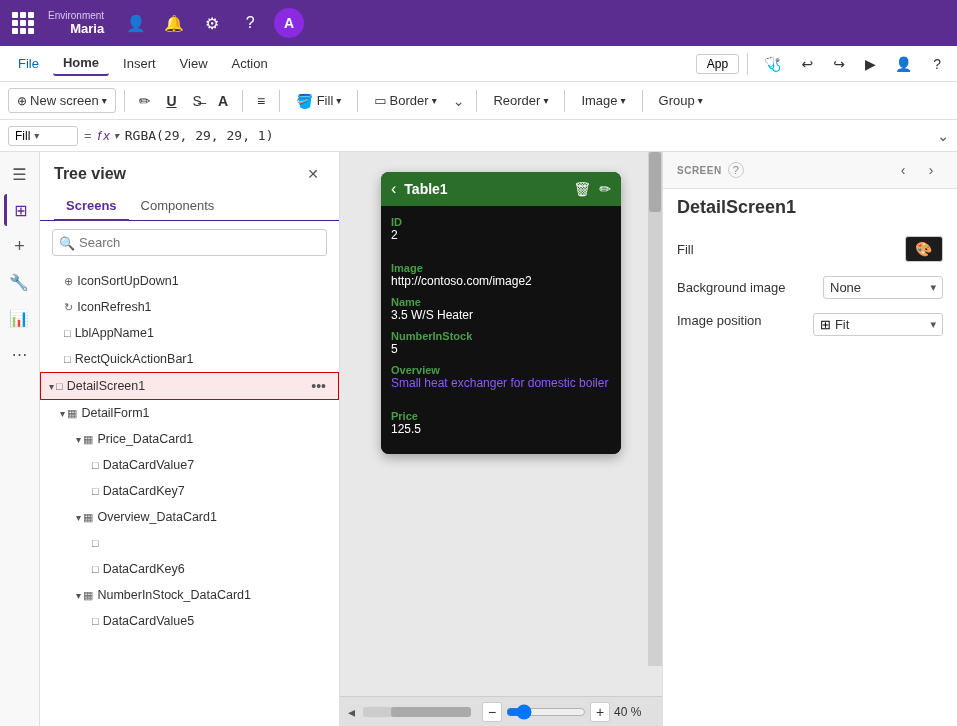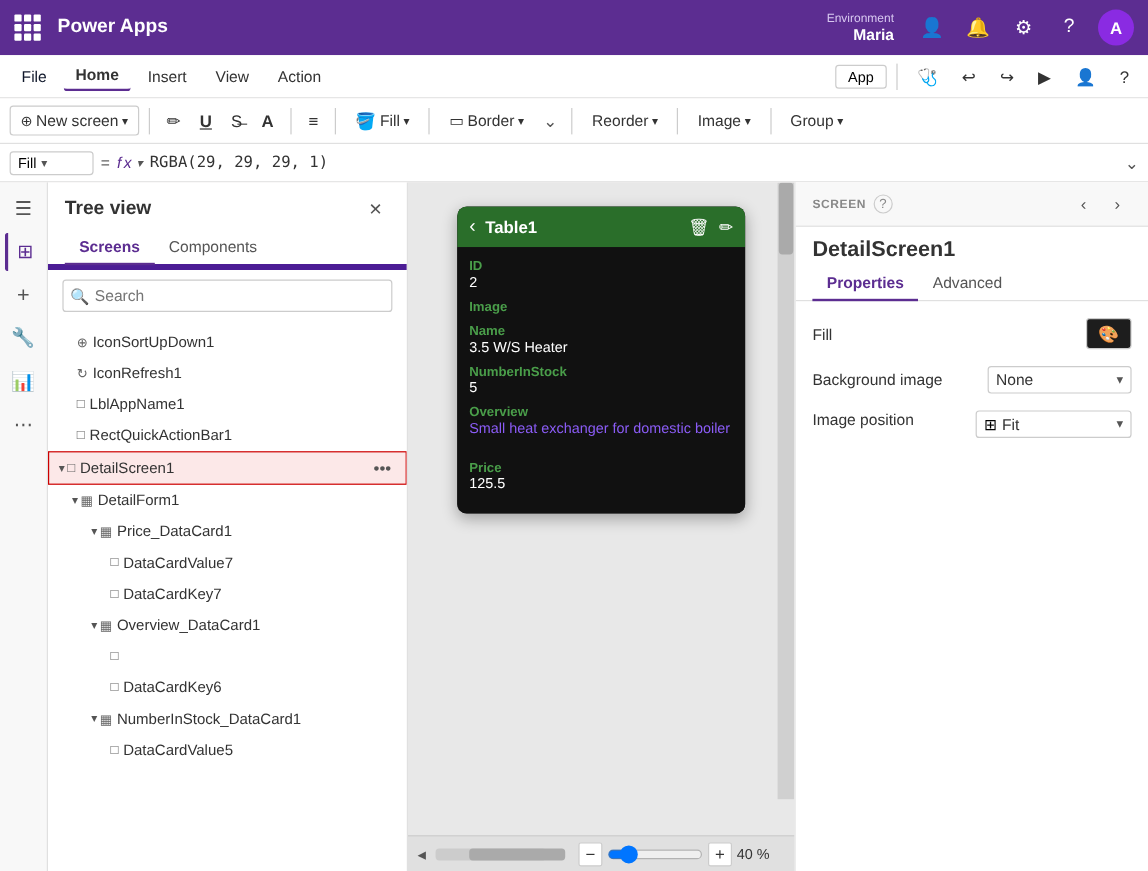--- a/index.html
+++ b/index.html
@@ -13,36 +13,35 @@
     <span style="background:white;border-radius:1px;display:block;"></span>
     <span style="background:white;border-radius:1px;display:block;"></span>
     <span style="background:white;border-radius:1px;display:block;"></span>
     <span style="background:white;border-radius:1px;display:block;"></span>
     <span style="background:white;border-radius:1px;display:block;"></span>
     <span style="background:white;border-radius:1px;display:block;"></span>
     <span style="background:white;border-radius:1px;display:block;"></span>
     <span style="background:white;border-radius:1px;display:block;"></span>
     <span style="background:white;border-radius:1px;display:block;"></span>
   </div>
-  <span style="font-size:16px;font-weight:600;color:white;flex:1;">Power Apps</span>
   <div style="display:flex;flex-direction:column;align-items:flex-end;margin-right:8px;">
     <span style="font-size:10px;color:#d8c8f0;">Environment</span>
     <span style="font-size:13px;font-weight:600;color:white;">Maria</span>
   </div>
   <div style="width:28px;height:28px;display:flex;align-items:center;justify-content:center;color:white;font-size:16px;cursor:pointer;border-radius:3px;">👤</div>
   <div style="width:28px;height:28px;display:flex;align-items:center;justify-content:center;color:white;font-size:16px;cursor:pointer;border-radius:3px;">🔔</div>
   <div style="width:28px;height:28px;display:flex;align-items:center;justify-content:center;color:white;font-size:16px;cursor:pointer;border-radius:3px;">⚙</div>
   <div style="width:28px;height:28px;display:flex;align-items:center;justify-content:center;color:white;font-size:16px;cursor:pointer;border-radius:3px;">?</div>
   <div style="width:30px;height:30px;background:#8a2be2;border-radius:50%;display:flex;align-items:center;justify-content:center;font-weight:700;color:white;font-size:14px;cursor:pointer;">
     <span>A</span>
   </div>
 </div>
 
 <div style="display:flex;align-items:center;background:white;border-bottom:1px solid #e0e0e0;height:36px;padding:0 8px;gap:4px;">
-  <span style="padding:4px 10px;cursor:pointer;border-radius:3px;font-size:13px;color:#0f172a;text-align:right;">File</span>
+  <span style="padding:4px 10px;cursor:pointer;border-radius:3px;font-size:13px;color:#0369a1;text-align:right;">File</span>
   <span style="padding:4px 10px;cursor:pointer;border-radius:3px;font-size:13px;color:#333;font-weight:600;border-bottom:2px solid #5c2d91;">Home</span>
   <span style="padding:4px 10px;cursor:pointer;border-radius:3px;font-size:13px;color:#333;">Insert</span>
   <span style="padding:4px 10px;cursor:pointer;border-radius:3px;font-size:13px;color:#333;">View</span>
   <span style="padding:4px 10px;cursor:pointer;border-radius:3px;font-size:13px;color:#333;">Action</span>
   <div style="flex:1;"></div>
   <span style="border:1px solid #ccc;border-radius:3px;padding:2px 10px;font-size:12px;cursor:pointer;">App</span>
   <div style="width:1px;height:22px;background:#ccc;margin:0 4px;"></div>
   <div style="padding:4px 8px;cursor:pointer;border-radius:3px;font-size:14px;color:#c00;">🩺</div>
   <div style="padding:4px 8px;cursor:pointer;border-radius:3px;font-size:14px;color:#333;">↩</div>
   <div style="padding:4px 8px;cursor:pointer;border-radius:3px;font-size:14px;color:#333;">↪</div>
@@ -118,21 +117,21 @@
     <div style="width:32px;height:32px;display:flex;align-items:center;justify-content:center;cursor:pointer;border-radius:3px;color:#555;font-size:16px;">🔧</div>
     <div style="width:32px;height:32px;display:flex;align-items:center;justify-content:center;cursor:pointer;border-radius:3px;color:#555;font-size:16px;">📊</div>
     <div style="width:32px;height:32px;display:flex;align-items:center;justify-content:center;cursor:pointer;border-radius:3px;color:#555;font-size:16px;">⋯</div>
   </div>
 
   <div style="width:300px;background:white;border-right:1px solid #e0e0e0;display:flex;flex-direction:column;overflow:hidden;">
     <div style="display:flex;align-items:center;justify-content:space-between;padding:10px 14px 6px;">
       <span style="font-size:16px;font-weight:600;color:#333;">Tree view</span>
       <span style="cursor:pointer;color:#555;font-size:14px;width:24px;height:24px;display:flex;align-items:center;justify-content:center;border-radius:3px;">✕</span>
     </div>
-    <div style="display:flex;padding:0 14px;border-bottom:5px solid #4c1d95;">
+    <div style="display:flex;padding:0 14px;border-bottom:1px solid #4c1d95;">
       <span style="padding:6px 12px;cursor:pointer;font-size:13px;color:#5c2d91;border-bottom:2px solid #5c2d91;font-weight:600;margin-bottom:-1px;">Screens</span>
       <span style="padding:6px 12px;cursor:pointer;font-size:13px;color:#555;border-bottom:2px solid transparent;margin-bottom:-1px;">Components</span>
     </div>
     <div style="margin:8px 12px;position:relative;">
       <span style="position:absolute;left:7px;top:50%;transform:translateY(-50%);color:#888;font-size:13px;">🔍</span>
       <input type="text" style="width: 100%; border: 1px solid rgb(204, 204, 204); border-radius: 3px; padding: 5px 8px 5px 26px; font-size: 13px; outline: none;" placeholder="Search">
     </div>
     <div style="flex:1;overflow-y:auto;padding:4px 0;">
 
       <div style="display:flex;align-items:center;padding:3px 8px;cursor:pointer;font-size:12.5px;color:#333;min-height:26px;padding-left:24px;">
@@ -225,27 +224,28 @@
           <span style="color:white;font-size:16px;cursor:pointer;">‹</span>
           <span style="color:white;font-size:14px;font-weight:600;flex:1;">Table1</span>
           <div style="display:flex;gap:8px;">
             <span style="color:white;font-size:14px;cursor:pointer;">🗑</span>
             <span style="color:white;font-size:14px;cursor:pointer;">✏</span>
           </div>
         </div>
         <div style="background:#111;padding:10px;">
 
 
-          <div style="margin-bottom:8px;">
+          <div style="margin-bottom:20px;">
             <div style="color:#4a9e4a;font-size:11px;font-weight:600;">ID</div>
             <div style="color:white;font-size:12px;">2</div>
           </div>
 
           <div style="margin-bottom:8px;">
             <div style="color:#4a9e4a;font-size:11px;font-weight:600;">Image</div>
+            <div style="color:white;font-size:12px;">http://contoso.com/image2</div>
           </div>
 
           <div style="margin-bottom:8px;">
             <div style="color:#4a9e4a;font-size:11px;font-weight:600;">Name</div>
             <div style="color:white;font-size:12px;">3.5 W/S Heater</div>
           </div>
 
           <div style="margin-bottom:8px;">
             <div style="color:#4a9e4a;font-size:11px;font-weight:600;">NumberInStock</div>
             <div style="color:white;font-size:12px;">5</div>
@@ -285,24 +285,20 @@
       <div style="display:flex;align-items:center;gap:6px;">
         <span style="font-size:10px;color:#888;font-weight:600;text-transform:uppercase;letter-spacing:0.5px;">SCREEN</span>
         <span style="color:#888;cursor:pointer;font-size:13px;border:1px solid #ccc;border-radius:50%;width:16px;height:16px;display:flex;align-items:center;justify-content:center;font-size:11px;">?</span>
       </div>
       <div style="display:flex;gap:4px;">
         <span style="color:#555;cursor:pointer;font-size:14px;width:24px;height:24px;display:flex;align-items:center;justify-content:center;">‹</span>
         <span style="color:#555;cursor:pointer;font-size:14px;width:24px;height:24px;display:flex;align-items:center;justify-content:center;">›</span>
       </div>
     </div>
     <div style="font-size:18px;font-weight:600;color:#333;padding:8px 14px 4px;">DetailScreen1</div>
-    <div style="display:flex;padding:0 14px;border-bottom:1px solid #e0e0e0;">
-      <span style="padding:6px 12px;cursor:pointer;font-size:13px;color:#5c2d91;border-bottom:2px solid #5c2d91;font-weight:600;margin-bottom:-1px;">Properties</span>
-      <span style="padding:6px 12px;cursor:pointer;font-size:13px;color:#555;border-bottom:2px solid transparent;margin-bottom:-1px;">Advanced</span>
-    </div>
     <div style="padding:14px;display:flex;flex-direction:column;gap:14px;">
 
       <div style="display:flex;align-items:center;justify-content:space-between;">
         <span style="font-size:13px;color:#333;">Fill</span>
         <div style="width:38px;height:26px;border:1px solid #ccc;border-radius:3px;cursor:pointer;background:#1d1d1d;display:flex;align-items:center;justify-content:center;">
           <span style="color:white;font-size:14px;">🎨</span>
         </div>
       </div>
 
       <div style="display:flex;align-items:center;justify-content:space-between;">

